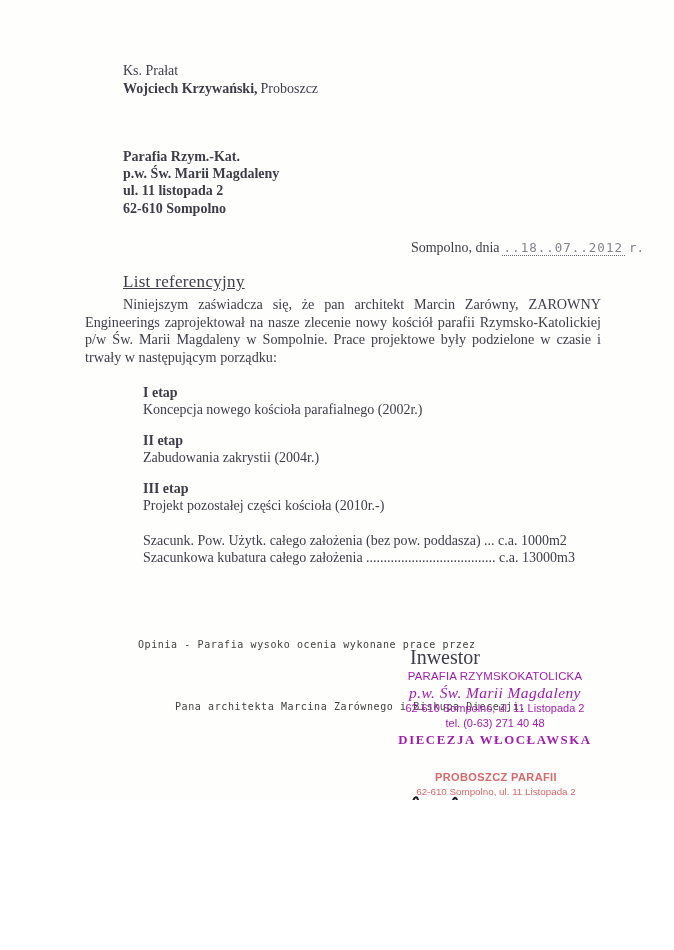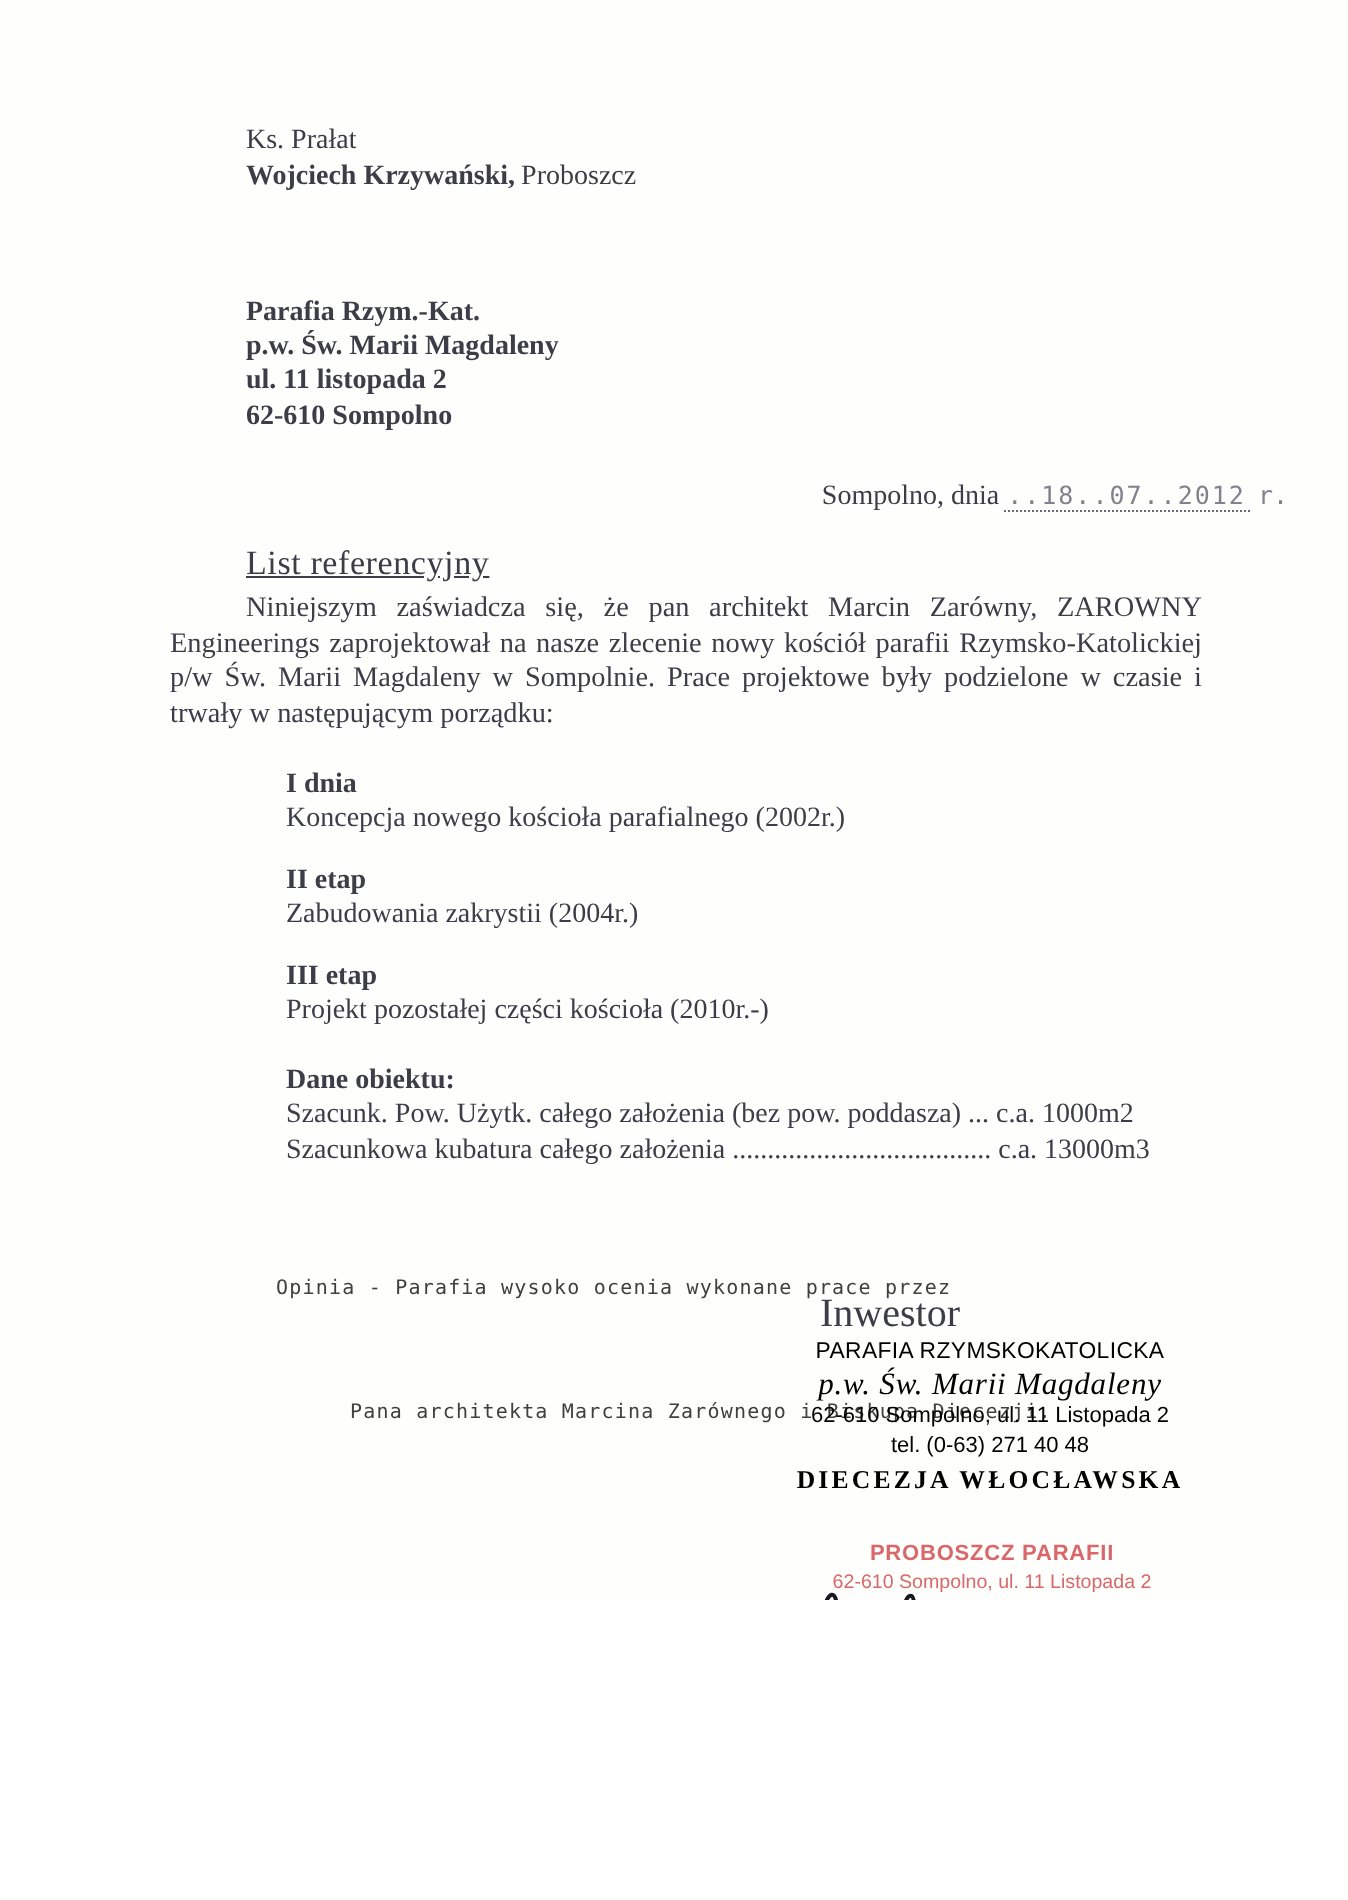--- a/index.html
+++ b/index.html
@@ -64,21 +64,21 @@
     font-size:10px; letter-spacing:0.6px;
     color:#404040; line-height:20.5px;
     white-space:pre;
   }
   .opinion .l2 { padding-left:37px; }
 
   
   .investor-label { left:410px; top:646px; font-size:20px; }
 
   
-  .stamp1 { left:396px; top:669px; width:198px; text-align:center; color:#000000; line-height:15.2px; }
+  .stamp1 { left:396px; top:669px; width:198px; text-align:center; color:#a21caf; line-height:15.2px; }
   .stamp1 .s1 { font-family:"Liberation Sans", sans-serif; font-size:11.4px; letter-spacing:0.2px; }
   .stamp1 .s2 { font-style:italic; font-size:15.5px; letter-spacing:0.4px; line-height:17px; }
   .stamp1 .s3, .stamp1 .s4 { font-family:"Liberation Sans", sans-serif; font-size:11px; }
   .stamp1 .s5 { font-size:12.8px; font-weight:bold; letter-spacing:1.6px; line-height:17px; }
 
   .stamp2 { left:406px; top:771px; width:180px; text-align:center; color:#d9686a; line-height:13.5px; }
   .stamp2 .t1 { font-family:"Liberation Sans", sans-serif; font-weight:bold; font-size:11px; letter-spacing:0.4px; }
   .stamp2 .t2 { font-family:"Liberation Sans", sans-serif; font-size:9.8px; }
 
   .signed-name {
@@ -110,35 +110,34 @@
   <div class="abs dateline">
     <span>Sompolno, dnia</span><span class="typedate">..18..07..2012</span><span class="typesuffix">r.</span>
   </div>
 
   <div class="abs doc-title">List referencyjny</div>
 
   <div class="abs intro">Niniejszym zaświadcza się, że pan architekt Marcin Zarówny, ZAROWNY Engineerings zaprojektował na nasze zlecenie nowy kościół parafii Rzymsko-Katolickiej p/w Św. Marii Magdaleny w Sompolnie. Prace projektowe były podzielone w czasie i trwały w następującym porządku:</div>
 
   <div class="abs stages">
     <div class="stage">
-      <div class="b">I dnia</div>
+      <div class="b">I etap</div>
       <div>Koncepcja nowego kościoła parafialnego (2002r.)</div>
     </div>
     <div class="stage">
       <div class="b">II etap</div>
       <div>Zabudowania zakrystii (2004r.)</div>
     </div>
     <div class="stage">
       <div class="b">III etap</div>
       <div>Projekt pozostałej części kościoła (2010r.-)</div>
     </div>
   </div>
 
   <div class="abs objdata">
-    <div class="b">Dane obiektu:</div>
     <div>Szacunk. Pow. Użytk. całego założenia (bez pow. poddasza) ... c.a. 1000m2</div>
     <div>Szacunkowa kubatura całego założenia ..................................... c.a. 13000m3</div>
   </div>
 
   <div class="abs opinion">
     <div>Opinia - Parafia wysoko ocenia wykonane prace przez</div>
     <div class="l2">Pana architekta Marcina Zarównego i Biskupa Diecezji.</div>
   </div>
 
   <div class="abs investor-label">Inwestor</div>

